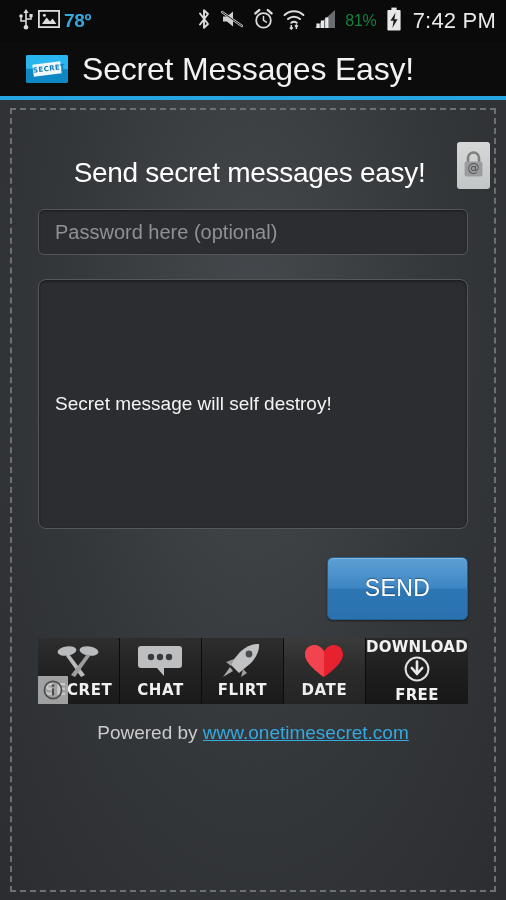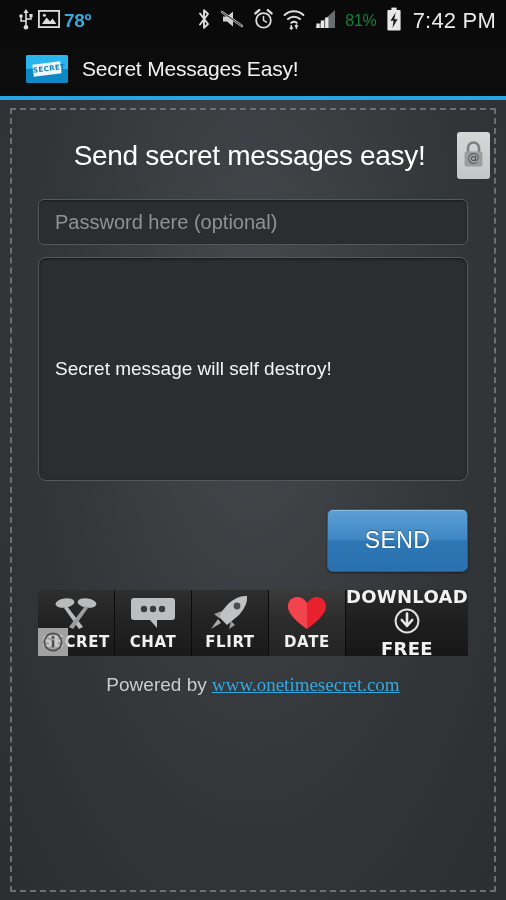--- a/index.html
+++ b/index.html
@@ -100,21 +100,21 @@
     transform: rotate(-7deg);
     font-size: 7px;
     font-weight: bold;
     color: #0e7fb8;
     letter-spacing: 0.4px;
     text-align: center;
     line-height: 12px;
     font-family: "DejaVu Sans", sans-serif;
   }
   .app-title {
-    font-size: 21px;
+    font-size: 32px;
     color: #f2f2f2;
     letter-spacing: -0.2px;
   }
   .accent-rule {
     height: 4px;
     background: #27a5e0;
   }
 
   
   .content {
@@ -122,22 +122,22 @@
     left: 10px;
     top: 108px;
     right: 10px;
     bottom: 8px;
     border: 2px dashed #6d7073;
     padding: 0 26px;
   }
 
   .headline-row {
     display: flex;
-    align-items: center;
-    margin-top: 22px;
+    align-items: flex-end;
+    margin-top: 32px;
     padding-right: 0px;
   }
   .headline {
     flex: 1;
     text-align: center;
     font-size: 28px;
     color: #ffffff;
     letter-spacing: -0.3px;
     padding-left: 10px;
   }
@@ -162,22 +162,22 @@
     border-radius: 6px;
     display: flex;
     align-items: center;
     padding: 0 16px;
     font-size: 20px;
     color: #8e9296;
     box-shadow: inset 0 1px 2px rgba(0,0,0,.45);
   }
 
   .msg-box {
-    margin-top: 12px;
-    height: 224px;
+    margin-top: 24px;
+    height: 250px;
     width: 100%;
     background: #2b2d31;
     border: 1px solid #55585b;
     border-radius: 8px;
     display: flex;
     align-items: center;
     padding: 0 16px;
     box-shadow: inset 0 1px 3px rgba(0,0,0,.5);
   }
   .msg-text {
@@ -246,21 +246,21 @@
   .ad-label {
     font-size: 15px;
     font-weight: bold;
     color: #f0f0f0;
     letter-spacing: 0.6px;
     font-family: "DejaVu Sans", sans-serif;
     line-height: 1;
     padding-bottom: 3px;
   }
   .cta-word {
-    font-size: 18px;
+    font-size: 15px;
     font-weight: bold;
     color: #f2f2f2;
     letter-spacing: 0.3px;
     font-family: "DejaVu Sans", sans-serif;
     line-height: 1.1;
   }
   .info-badge {
     position: absolute;
     left: 0; bottom: 0;
     width: 30px; height: 28px;
@@ -273,21 +273,20 @@
 
   .powered {
     margin-top: 18px;
     text-align: center;
     font-size: 19px;
     color: #c9cbcd;
   }
   .powered a {
     color: #34a8e0;
     text-decoration: underline;
-    font-family: Liberation Serif, serif;
   }
 </style>
 </head>
 <body>
 
 <div id="app">
 
   <div class="status-bar">
     <div class="status-left">
 

